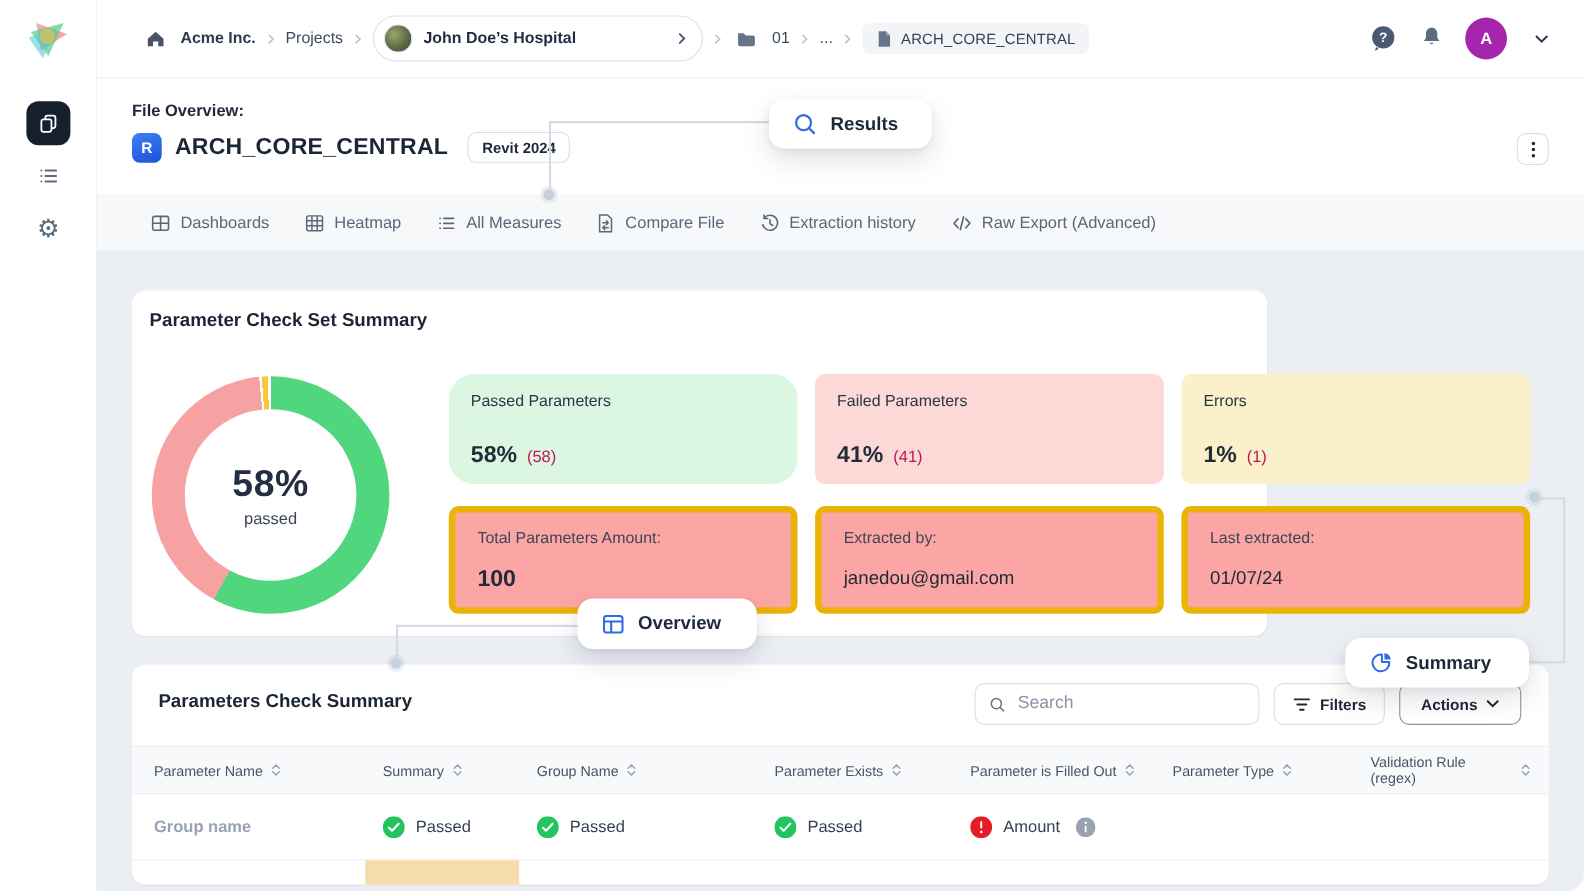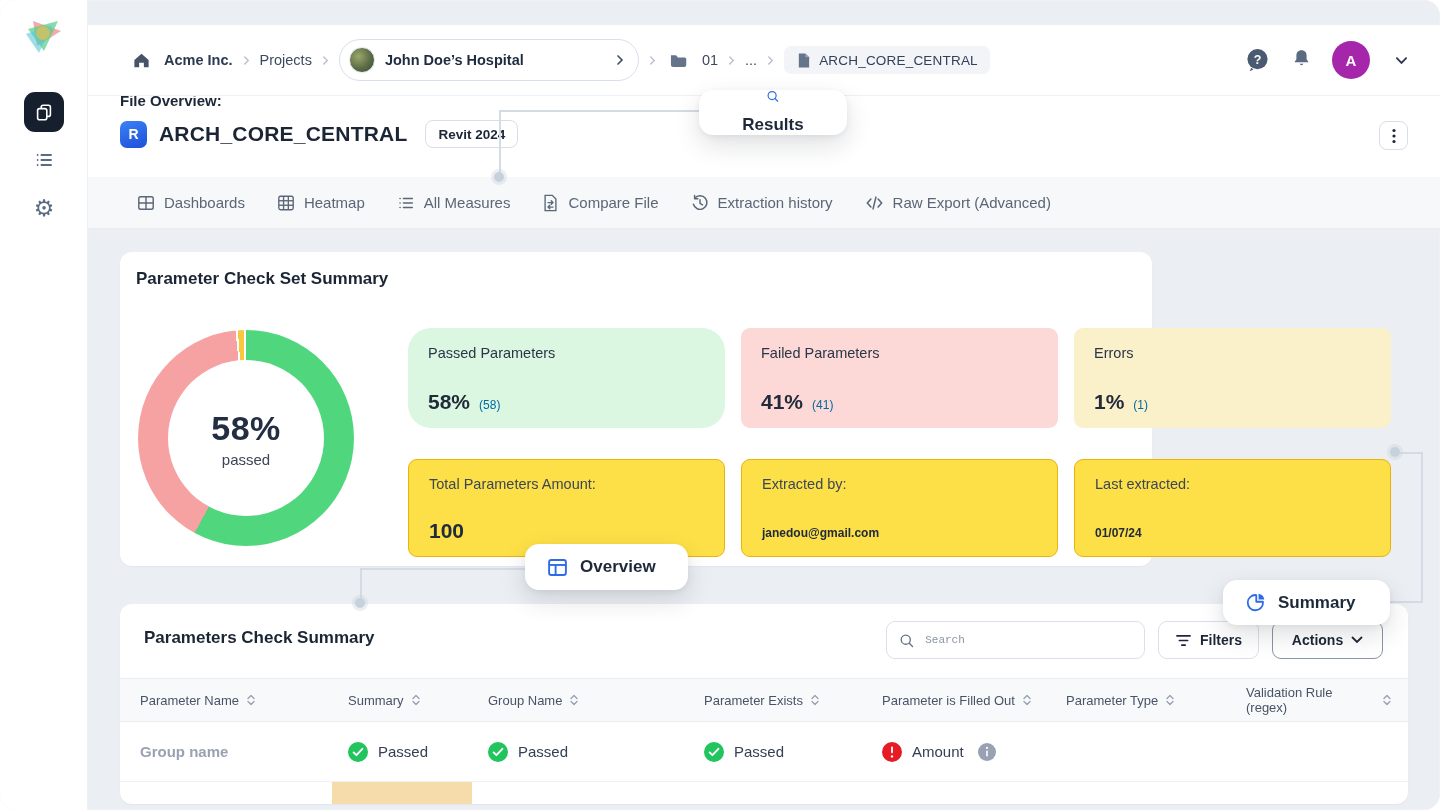--- a/index.html
+++ b/index.html
@@ -8,21 +8,21 @@
 
   
   .sidebar{position:absolute;left:0;top:0;width:88px;height:810px;background:#fff;border-right:1px solid #edf0f4;z-index:30;}
   .logo{position:absolute;left:20px;top:14px;width:44px;height:44px;}
   .navbtn{position:absolute;left:24px;width:40px;height:40px;border-radius:11px;display:flex;align-items:center;justify-content:center;cursor:pointer;}
   .navbtn.active{background:#161f2e;}
   .navbtn svg{display:block;}
   .gear-glyph{font-family:"DejaVu Sans",sans-serif;font-size:23px;color:#5b6b82;line-height:1;}
 
   
-  .topbar{position:absolute;left:88px;top:0;width:1352px;height:71px;background:#fff;border-bottom:1px solid #eef1f5;display:flex;z-index:20;margin-top:25px;}
+  .topbar{position:absolute;left:88px;top:0;width:1352px;height:71px;background:#fff;border-bottom:1px solid #eef1f5;display:flex;z-index:20;}
   .crumbs{display:flex;align-items:center;margin-left:40px;gap:10px;}
   .crumb-text{font-size:14.5px;color:#2c3950;font-weight:600;}
   .crumb-text.light{font-weight:500;color:#3c4a60;}
   .sep{display:flex;align-items:center;}
   .proj-pill{display:flex;align-items:center;gap:10px;border:1px solid #d9e0ea;border-radius:22px;height:42px;padding:0 14px 0 9px;background:#fff;min-width:300px;cursor:pointer;}
   .proj-avatar{width:26px;height:26px;border-radius:50%;background:radial-gradient(circle at 35% 35%,#9aa86b,#5c6b46 55%,#3c4a33);border:1px solid #e2e7ee;}
   .proj-name{font-size:14.5px;font-weight:700;color:#1f2b40;flex:1;}
   .file-chip{display:flex;align-items:center;gap:8px;background:#f2f4f8;border-radius:7px;height:28px;padding:0 12px;cursor:pointer;}
   .file-chip span{font-size:13.5px;color:#33405a;font-weight:500;letter-spacing:.2px;}
   .top-right{margin-left:auto;margin-right:26px;display:flex;align-items:center;gap:18px;}
@@ -39,45 +39,45 @@
   .kebab-btn{position:absolute;right:32px;top:50px;width:29px;height:29px;border:1px solid #d7dee8;border-radius:8px;background:#fff;display:flex;align-items:center;justify-content:center;cursor:pointer;}
 
   
   .tabs{position:absolute;left:88px;top:177px;width:1352px;height:52px;background:#f6f8fa;border-bottom:1px solid #e7ecf1;display:flex;align-items:stretch;padding-left:33px;z-index:5;}
   .tab{display:flex;align-items:center;gap:9px;padding:0 16px;font-size:15px;color:#5b6676;cursor:pointer;white-space:nowrap;justify-content:center;}
   .tab.active{background:#edf0f5;color:#2e6be6;font-weight:600;padding:0 18px;position:relative;}
   .tab.active::before{content:"";position:absolute;left:0;top:0;width:100%;height:3px;background:#2e6be6;}
 
   
   .card{position:absolute;background:#fff;border-radius:12px;}
-  .summary-card{left:120px;top:252px;width:1032px;height:314px;box-shadow:0 1px 2px rgba(16,24,40,.04);padding-left:20px;}
+  .summary-card{left:120px;top:264px;width:1032px;height:314px;box-shadow:0 1px 2px rgba(16,24,40,.04);padding-left:20px;}
   .card-title{position:absolute;left:16px;top:17px;font-size:17px;font-weight:800;color:#1b2534;}
   .summary-card .card-title{left:16px;}
 
   .donut{position:absolute;left:18px;top:78px;width:216px;height:216px;border-radius:50%;
     background:conic-gradient(#50d77e 0 57.9%,#f6a2a2 57.9% 98.45%,#ffffff 98.45% 98.8%,#f8c73d 98.8% 99.65%,#ffffff 99.65% 100%);}
   .donut-hole{position:absolute;left:30px;top:30px;width:156px;height:156px;border-radius:50%;background:#fff;display:flex;flex-direction:column;align-items:center;justify-content:center;}
   .donut-pct{font-size:34px;font-weight:800;color:#232e42;letter-spacing:.5px;}
   .donut-sub{font-size:15px;color:#3c4656;margin-top:3px;}
 
   .stat{position:absolute;width:317px;height:100px;border-radius:9px;padding:17px 20px 15px;}
   .stat .s-label{font-size:14.5px;color:#2b3547;font-weight:500;}
   .stat .s-val{position:absolute;left:20px;bottom:14px;display:flex;align-items:baseline;gap:9px;}
   .stat .s-num{font-size:21px;font-weight:800;color:#222b3a;}
-  .stat .s-count{font-size:12px;color:#0369a1;text-align:center;}
-  .info-card{position:absolute;width:317px;height:98px;border:1px solid #eab308;border-radius:9px;padding:16px 20px;background:#fde047;margin-top:11px;}
+  .stat .s-count{font-size:15px;color:#be185d;text-align:center;}
+  .info-card{position:absolute;width:317px;height:98px;border:6px solid #eab308;border-radius:9px;padding:16px 20px;background:#fca5a5;}
   .info-card .i-label{font-size:14.5px;color:#3c4656;}
-  .info-card .i-val{position:absolute;left:20px;bottom:16px;font-size:12px;font-weight:700;color:#222b3a;}
+  .info-card .i-val{position:absolute;left:20px;bottom:16px;font-size:17px;font-weight:400;color:#222b3a;}
   .info-card .i-val.big{font-size:21px;font-weight:800;bottom:13px;}
 
   
   .table-card{left:120px;top:604px;width:1288px;height:200px;box-shadow:0 1px 2px rgba(16,24,40,.04);overflow:hidden;}
   .table-card .card-title{left:24px;top:24px;}
   .search-box{position:absolute;left:766px;top:17px;width:259px;height:38px;border:1px solid #d9e0ea;border-radius:9px;display:flex;align-items:center;gap:9px;padding:0 12px;background:#fff;}
-  .search-box input{border:none;outline:none;font-size:11px;color:#33405a;width:100%;font-family:Liberation Mono, monospace;background:transparent;}
+  .search-box input{border:none;outline:none;font-size:16px;color:#33405a;width:100%;font-family:Liberation Sans, sans-serif;background:transparent;}
   .search-box input::placeholder{color:#8a94a3;}
   .btn{position:absolute;top:17px;height:38px;border-radius:9px;background:#fff;display:flex;align-items:center;justify-content:center;gap:8px;font-size:14px;font-weight:700;color:#1d2738;cursor:pointer;}
   .btn-filters{left:1038px;width:101px;border:1px solid #d9e0ea;}
   .btn-actions{left:1152px;width:111px;border:1px solid #8b94a3;}
   .thead,.trow{display:grid;grid-template-columns:212px 140px 216px 178px 184px 180px 178px;align-items:stretch;}
   .thead{position:absolute;left:0;top:74px;width:1288px;height:44px;background:#f8f9fb;border-top:1px solid #eaeef2;border-bottom:1px solid #eaeef2;}
   .th{display:flex;align-items:center;gap:7px;padding:0 16px;font-size:13px;color:#475467;cursor:pointer;}
   .th:first-child{padding-left:20px;}
   .trow{position:absolute;left:0;width:1288px;height:60px;border-bottom:1px solid #eef1f5;}
   .row1{top:118px;}
@@ -85,21 +85,21 @@
   .td{display:flex;align-items:center;padding:0 16px;font-size:15px;color:#344054;}
   .td:first-child{padding-left:20px;font-weight:700;color:#1d2939;}
   .td.summary-cell{background:#fbecca;font-weight:600;color:#2b3547;}
   .row2 .summary-cell{background:#f7dcab;}
   .td.muted{color:#98a2b3;}
   .status{display:flex;align-items:center;gap:10px;}
   .status span{font-size:15px;color:#344054;}
 
   
   .pill{position:absolute;background:#fff;border-radius:14px;box-shadow:0 10px 26px rgba(16,24,40,.13),0 2px 6px rgba(16,24,40,.06);display:flex;align-items:center;gap:12px;padding:0 22px;font-size:17px;font-weight:700;color:#1d2939;z-index:40;}
-  .pill-results{left:699px;top:90px;width:148px;height:45px;flex-direction:column;}
+  .pill-results{left:699px;top:90px;width:148px;height:45px;}
   .pill-overview{left:525px;top:544px;width:163px;height:46px;}
   .pill-summary{left:1223px;top:580px;width:167px;height:45px;}
   .conn{position:absolute;z-index:15;}
   .conn-dot{position:absolute;width:10px;height:10px;border-radius:50%;background:#c7d1dc;box-shadow:0 0 0 3px rgba(199,209,220,.35);z-index:16;}
 </style>
 </head>
 <body>
 
 <div class="app">
 

